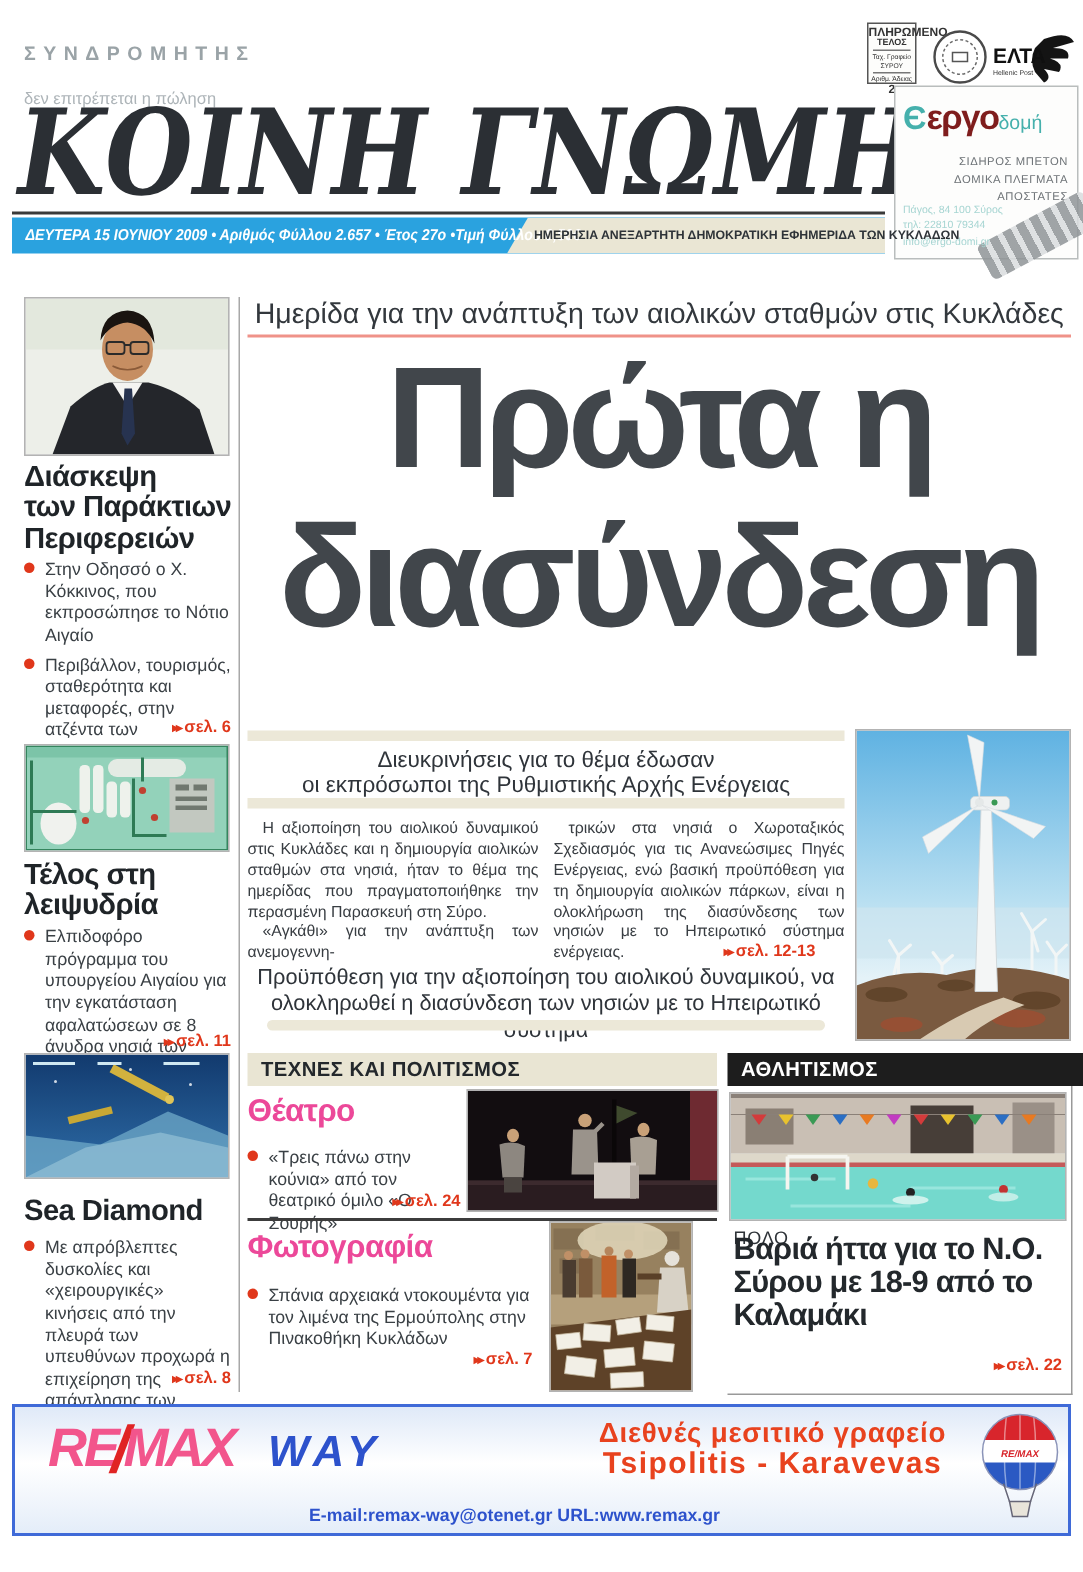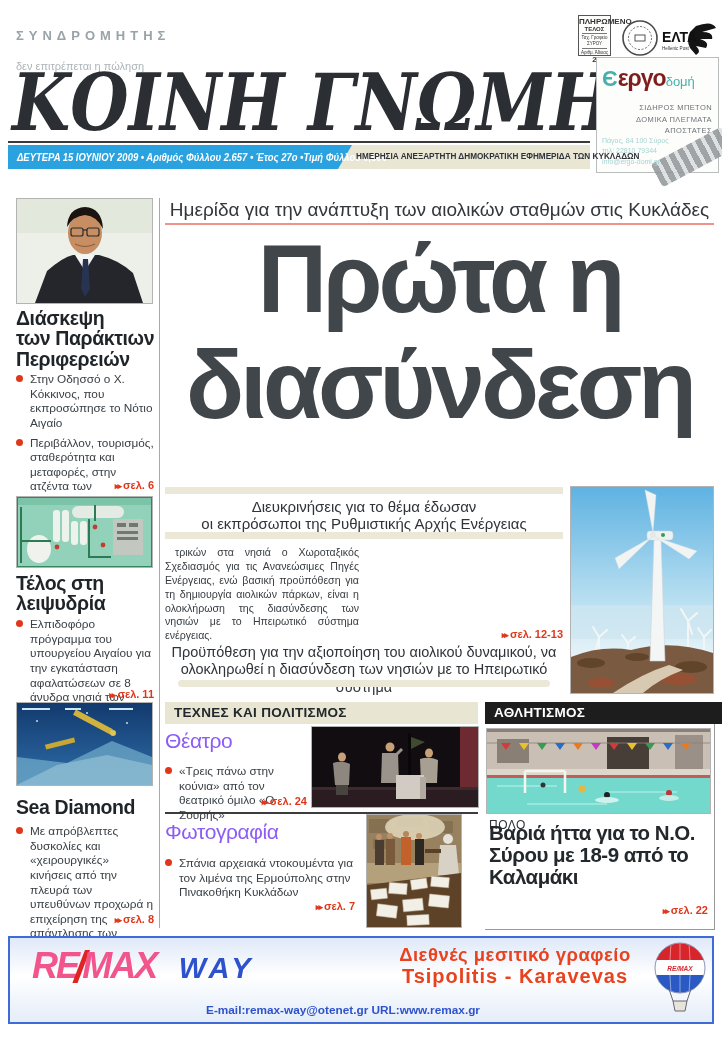--- a/index.html
+++ b/index.html
@@ -56,21 +56,21 @@
   .deck{font-size:15px;color:#2f343a;text-align:center;line-height:1.15;}
   .bodycols{display:flex;gap:10px;}
   .bodycols p{margin:0;width:194px;font-size:10.6px;line-height:1.31;text-align:justify;color:#383d42;}
   .indent{text-indent:10px;}
   .banner{font-size:14.5px;color:#2f343a;text-align:center;line-height:1.2;}
   .bbar{background:#ece8d8;height:7px;border-radius:4px;}
   
   .secbar{font-weight:bold;font-size:13.5px;line-height:22px;padding-left:9px;letter-spacing:0.3px;box-sizing:border-box;}
   .cultbar{background:#e9e5d3;color:#23282c;}
   .sportbar{background:#1d1d1d;color:#ffffff;}
-  .ctitle{font-weight:normal;color:#8b5cf6;font-size:21px;letter-spacing:-0.4px;}
+  .ctitle{font-weight:bold;color:#ec4899;font-size:21px;letter-spacing:-0.4px;}
   .sdiv{height:2px;background:#3c3c3c;}
   .polo{font-size:12px;color:#2e3338;letter-spacing:0.5px;}
   .sheadline{font-weight:bold;color:#23282c;font-size:20.5px;line-height:1.08;letter-spacing:-0.5px;}
   
   .remax{border:2px solid #3f6ad8;background:linear-gradient(180deg,#dfe9f8 0%,#ffffff 45%,#e4edf9 100%);}
   .rm-re,.rm-max{color:#f2558c;font-weight:900;font-style:italic;font-size:36px;letter-spacing:-2px;}
   .rm-slash{color:#e02424;font-weight:900;font-style:italic;font-size:44px;vertical-align:-4px;margin:0 -4px;}
   .rm-way{color:#2d52cc;font-weight:900;font-style:italic;font-size:29px;letter-spacing:4px;}
   .rm-tag1{color:#e8421e;font-weight:bold;font-size:18.5px;letter-spacing:0.5px;text-align:center;}
   .rm-tag2{color:#e8421e;font-weight:bold;font-size:20px;letter-spacing:1px;text-align:center;}
@@ -253,23 +253,27 @@
   <div class="abs bigline" style="left:165px;top:334px;width:549px;">διασύνδεση</div>
 
   <div class="abs dbar" style="left:165px;top:487px;width:398px;"></div>
   <div class="abs deck" style="left:165px;top:498px;width:398px;">
     <div>Διευκρινήσεις για το θέμα έδωσαν</div>
     <div>οι εκπρόσωποι της Ρυθμιστικής Αρχής Ενέργειας</div>
   </div>
   <div class="abs dbar" style="left:165px;top:532px;width:398px;"></div>
 
   <div class="abs bodycols" style="left:165px;top:546px;width:398px;">
+    <p>
+      <span class="indent" style="display:block;">Η αξιοποίηση του αιολικού δυναμικού στις Κυκλάδες και η δημιουργία αιολικών σταθμών στα νησιά, ήταν το θέμα της ημερίδας που πραγματοποιήθηκε την περασμένη Παρασκευή στη Σύρο.</span>
+      <span class="indent" style="display:block;">«Αγκάθι» για την ανάπτυξη των ανεμογεννη-</span>
+    </p>
     <p class="indent">τρικών στα νησιά ο Χωροταξικός Σχεδιασμός για τις Ανανεώσιμες Πηγές Ενέργειας, ενώ βασική προϋπόθεση για τη δημιουργία αιολικών πάρκων, είναι η ολοκλήρωση της διασύνδεσης των νησιών με το Ηπειρωτικό σύστημα ενέργειας.</p>
   </div>
-  <div class="abs pageref" style="left:463px;top:628px;width:100px;">
+  <div class="abs pageref" style="left:463px;top:628px;width:100px;text-align:center;">
     <span class="arr">▸▸</span><span>σελ. 12-13</span>
   </div>
 
   <div class="abs photo" style="left:570px;top:486px;width:142px;height:206px;">
     <svg width="142" height="206" viewBox="0 0 142 206">
       <defs>
           <linearGradient id="sky" x1="0" y1="0" x2="0" y2="1">
         <stop offset="0" stop-color="#5fb2e2"></stop>
             <stop offset="0.55" stop-color="#b8dff1"></stop>
             <stop offset="0.8" stop-color="#e4f2f8"></stop>

